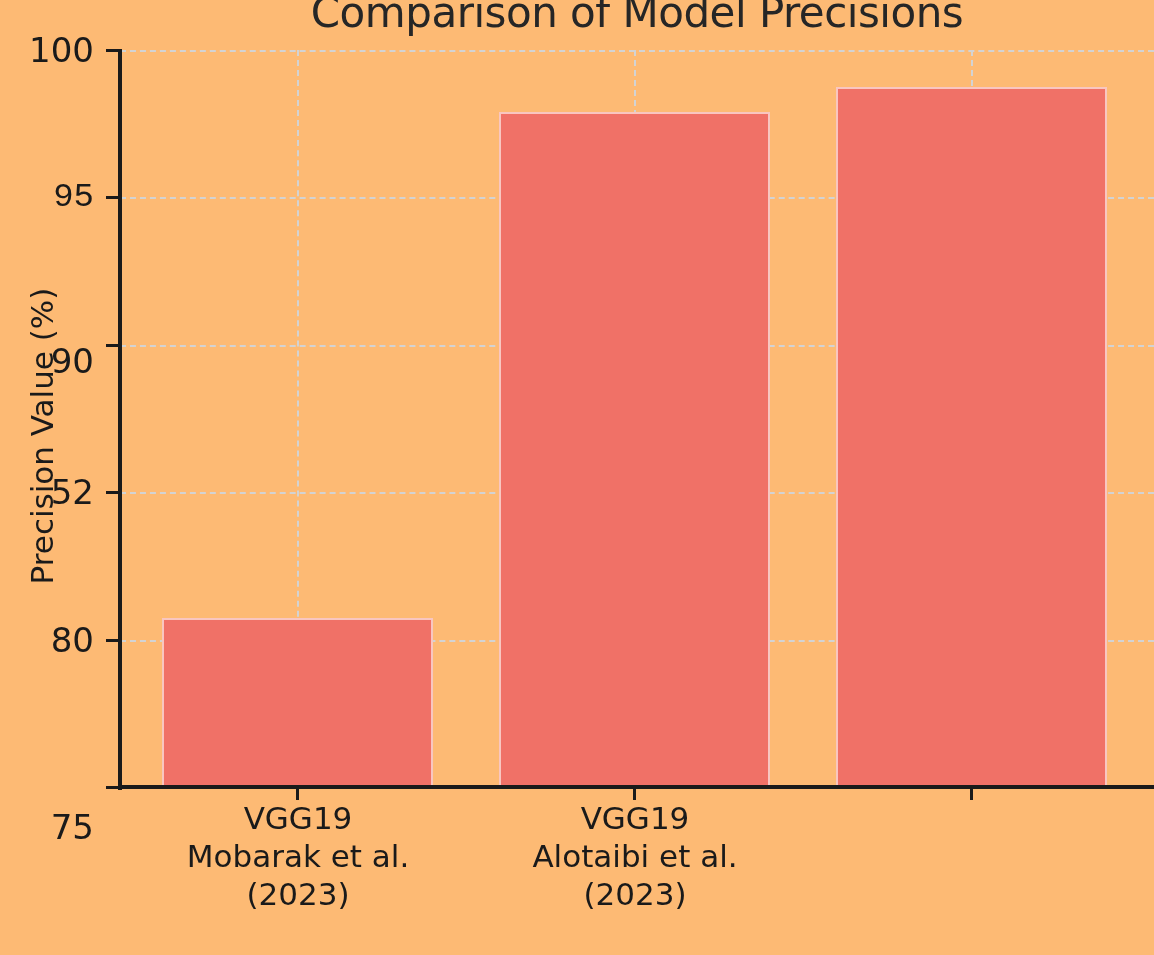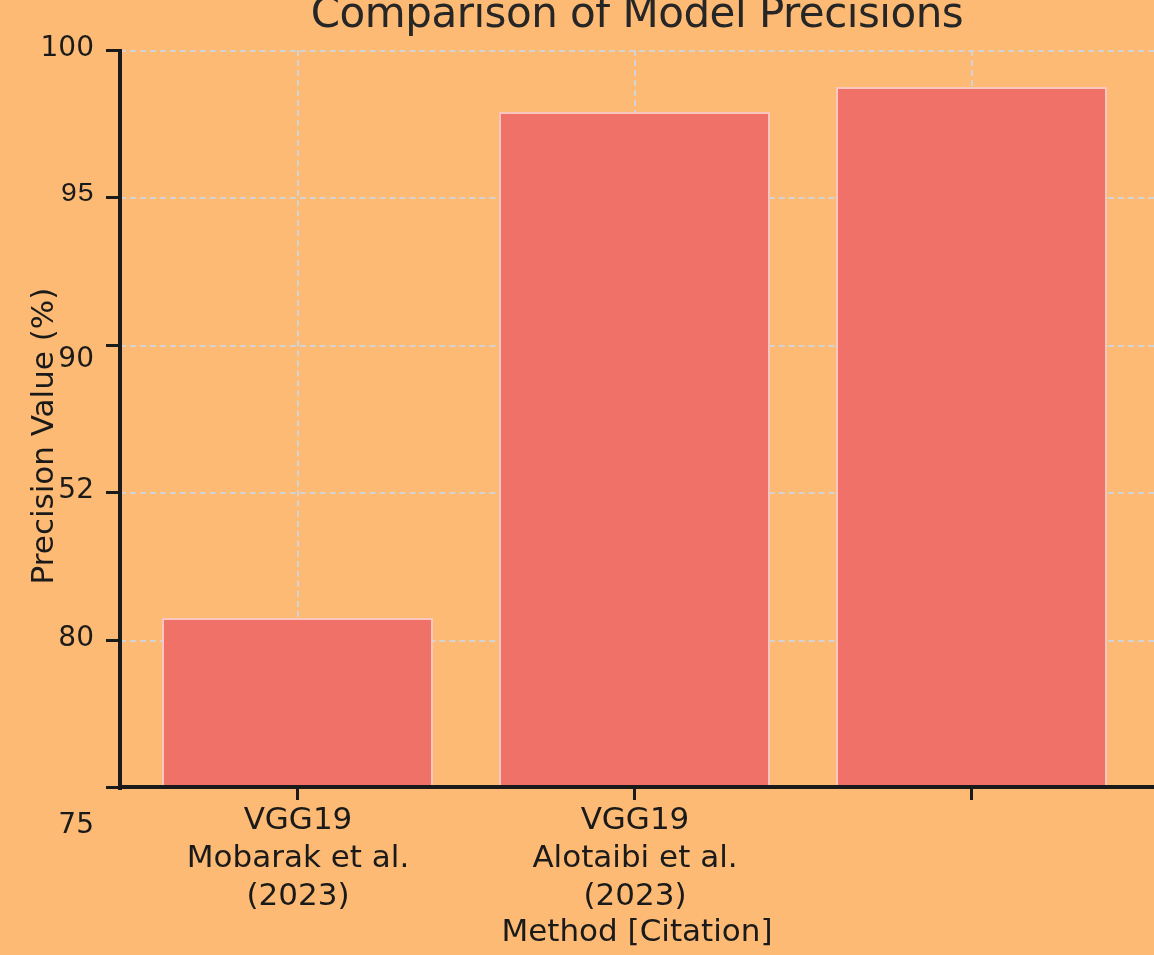--- a/index.html
+++ b/index.html
@@ -88,21 +88,21 @@
     position: absolute;
     left: 106px;
     width: 14px;
     height: 3px;
     background: #1a1a1a;
   }
   .ytick-label {
     position: absolute;
     right: 1060px;  
     text-align: right;
-    font-size: 28px;
+    font-size: 34px;
     color: #1a1a1a;
     line-height: 1;
     white-space: nowrap;
   }
   .xtick-mark {
     position: absolute;
     top: 787px;
     width: 3px;
     height: 13px;
     background: #1a1a1a;
@@ -186,16 +186,15 @@
   <div class="xtick-mark" style="left:633px;"></div>
   <div class="xtick-mark" style="left:970px;"></div>
 
   <div class="xtick-label" style="left:128px;">VGG19
 Mobarak et al.
 (2023)</div>
   <div class="xtick-label" style="left:465px;">VGG19
 Alotaibi et al.
 (2023)</div>
 
-  <div id="xlabel">Method [Citation]</div>
   <div id="ylabel">Precision Value (%)</div>
 
 </div>
 
 </body></html>

